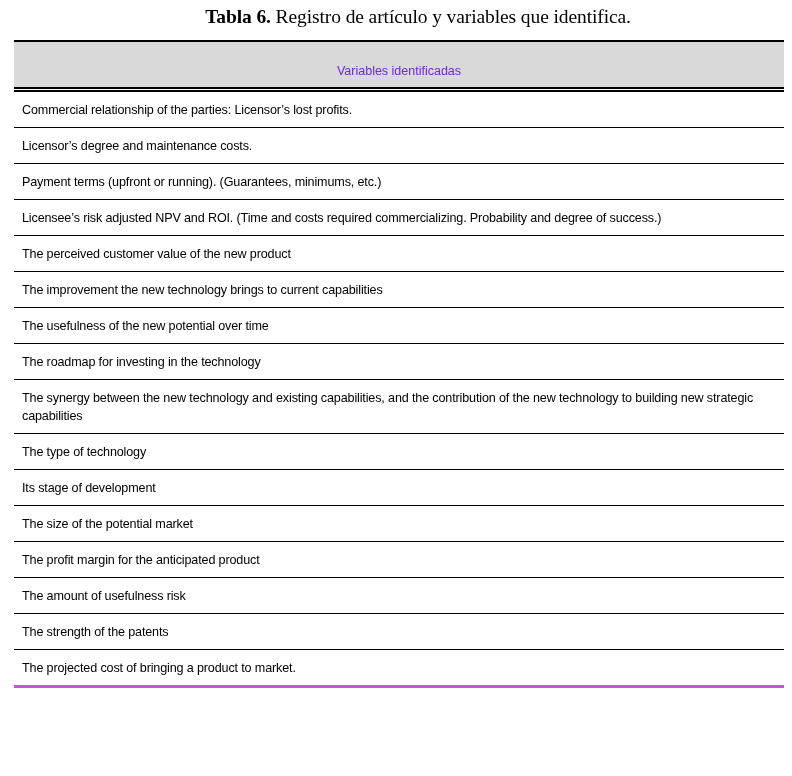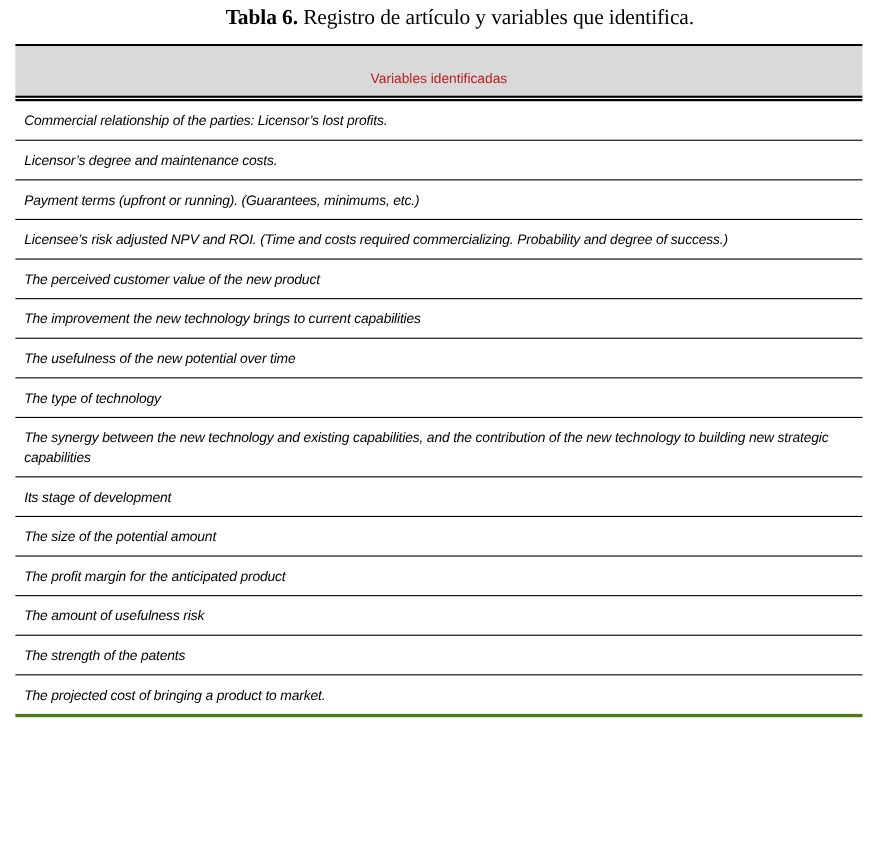--- a/index.html
+++ b/index.html
@@ -33,44 +33,43 @@
       border-top: 2px solid #000;
     }
     .header {
       background: #d9d9d9;
       height: 47px;
       display: flex;
       align-items: center;
       justify-content: center;
       font-family: "Liberation Sans", "DejaVu Sans", sans-serif;
       font-size: 12.5px;
-      color: #b91c1c;
+      color: #6d28d9;
       padding-top: 12px;
       box-sizing: border-box;
       border-bottom: 2px solid #000;
     }
     .header-gap {
       height: 1px;
       background: #fff;
       border-bottom: 2px solid #000;
     }
     .row {
       box-sizing: border-box;
       min-height: 36px;
       padding: 9px 8px 8px 8px;
       border-bottom: 1.5px solid #000;
       font-family: "Liberation Sans", "DejaVu Sans", sans-serif;
       font-size: 12.6px;
       line-height: 18px;
       color: #000;
       letter-spacing: -0.15px;
-      font-style: italic;
     }
     .row.last {
-      border-bottom: 3px solid #4d7c0f;
+      border-bottom: 3px solid #d946ef;
     }
   </style>
 </head>
 <body>
 
 <div class="title">
   <b>Tabla 6.</b><span> Registro de artículo y variables que identifica.</span>
 </div>
 
 <div class="table">
@@ -79,22 +78,23 @@
   </div>
   <div class="header-gap"></div>
   <div id="rows">
       <div class="row"><span>Commercial relationship of the parties: Licensor’s lost profits.</span></div>
       <div class="row"><span>Licensor’s degree and maintenance costs.</span></div>
       <div class="row"><span>Payment terms (upfront or running). (Guarantees, minimums, etc.)</span></div>
       <div class="row"><span>Licensee’s risk adjusted NPV and ROI. (Time and costs required commercializing.  Probability and degree of success.)</span></div>
       <div class="row"><span>The perceived customer value of the new product</span></div>
       <div class="row"><span>The improvement the new technology brings to current capabilities</span></div>
       <div class="row"><span>The usefulness of the new potential over time</span></div>
+      <div class="row"><span>The roadmap for investing in the technology</span></div>
+      <div class="row"><span>The synergy between the new technology and existing capabilities, and the contribution of the new technology to building new strategic capabilities</span></div>
       <div class="row"><span>The type of technology</span></div>
-      <div class="row"><span>The synergy between the new technology and existing capabilities, and the contribution of the new technology to building new strategic capabilities</span></div>
       <div class="row"><span>Its stage of development</span></div>
-      <div class="row"><span>The size of the potential amount</span></div>
+      <div class="row"><span>The size of the potential market</span></div>
       <div class="row"><span>The profit margin for the anticipated product</span></div>
       <div class="row"><span>The amount of usefulness risk</span></div>
       <div class="row"><span>The strength of the patents</span></div>
       <div class="row last"><span>The projected cost of bringing a product to market.</span></div>
     </div>
 </div>
 
 </body></html>

